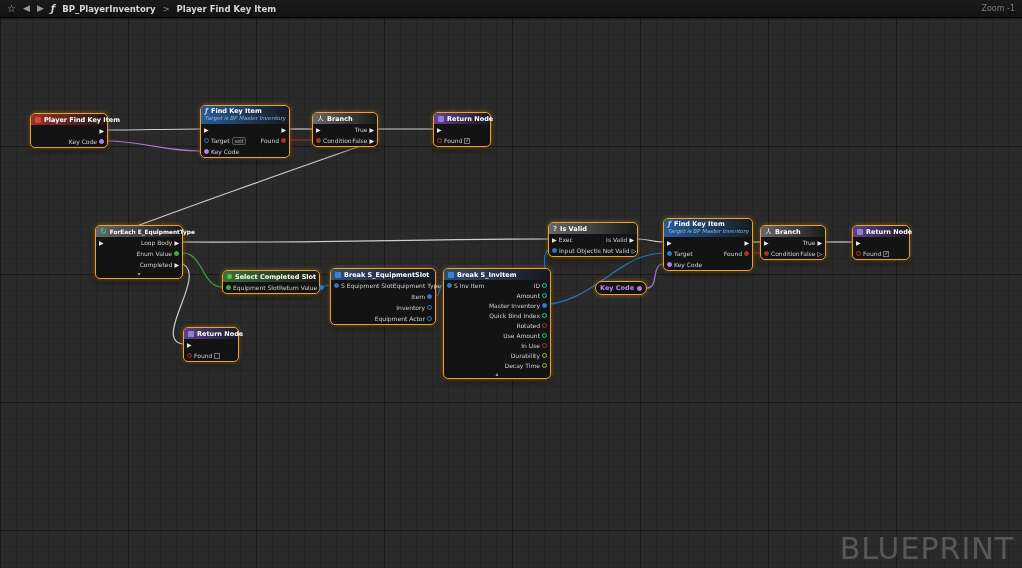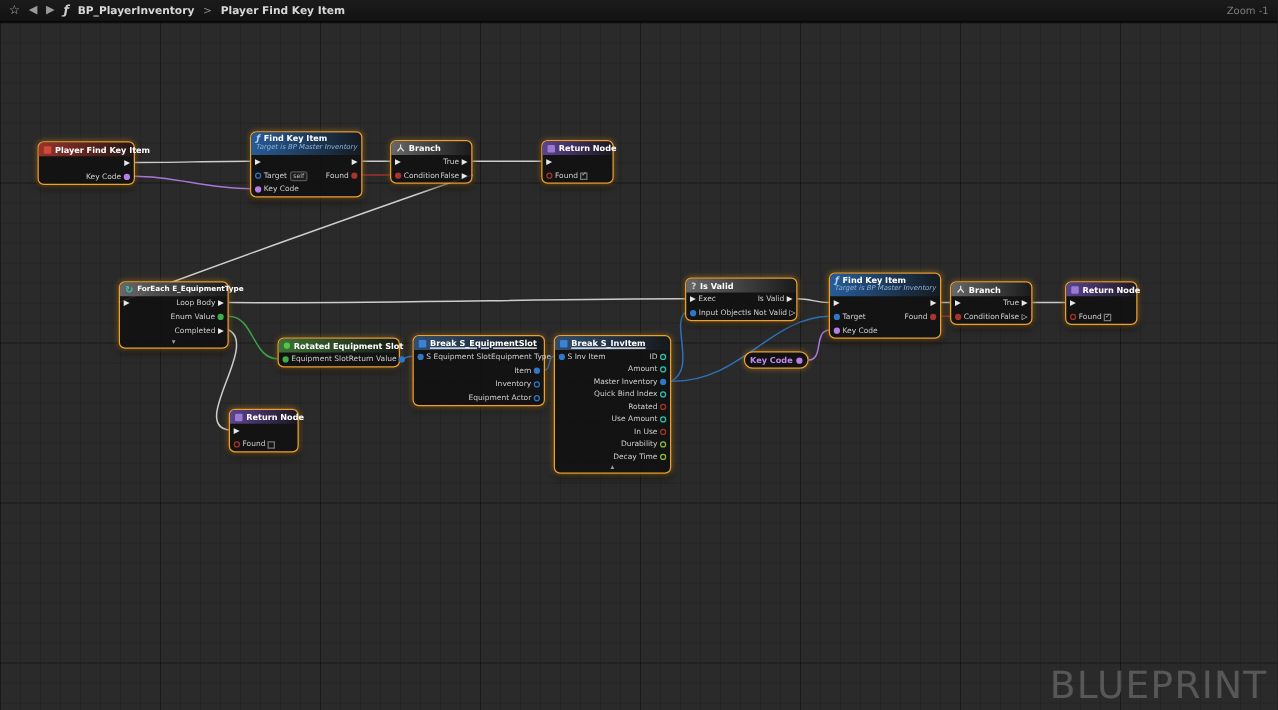--- a/index.html
+++ b/index.html
@@ -47,21 +47,21 @@
   .nhead { display:flex; align-items:center; gap:3px; padding:0 4px; height:11px;
            border-radius:4px 4px 0 0; color:#fff; }
   .nhead2 { padding:1px 4px 0; height:18px; border-radius:4px 4px 0 0; color:#fff; }
   .hrow { display:flex; align-items:center; gap:3px; }
   .ntitle { font-size:6.5px; font-weight:bold; white-space:nowrap; }
   .nsub { font-size:5.5px; font-style:italic; color:#8fb3d9; white-space:nowrap; }
   .hdr-blue   { background:linear-gradient(90deg,rgba(40,96,160,0.95),rgba(40,96,160,0.10)); }
   .hdr-grey   { background:linear-gradient(90deg,rgba(118,118,118,0.85),rgba(118,118,118,0.08)); }
   .hdr-red    { background:linear-gradient(90deg,rgba(160,52,44,0.95),rgba(160,52,44,0.10)); }
   .hdr-purple { background:linear-gradient(90deg,rgba(96,70,150,0.95),rgba(96,70,150,0.10)); }
-  .hdr-navy   { background:linear-gradient(90deg,rgba(52,84,120,0.92),rgba(52,84,120,0.08));text-decoration:underline; }
+  .hdr-navy   { background:linear-gradient(90deg,rgba(52,84,120,0.92),rgba(52,84,120,0.08)); }
   .hdr-green  { background:linear-gradient(90deg,rgba(66,122,56,0.92),rgba(66,122,56,0.08)); }
 
   .row { display:flex; justify-content:space-between; align-items:center;
          height:11px; padding:0 3px; }
   .compact .row { height:10px; }
   .lp,.rp { display:flex; align-items:center; gap:2px; }
   .plabel { font-size:6px; color:#cfcfcf; white-space:nowrap; }
   .pin { display:inline-block; width:5px; height:5px; border-radius:50%;
          border:1px solid currentColor; flex:0 0 auto; }
   .pin.f { background:currentColor; }
@@ -270,21 +270,21 @@
         </div>
       </div>
     <div class="caret caret-down"></div>
   </div>
 
   <div class="node" style="left:222px;top:252px;width:98px">
     <div class="nhead hdr-green">
       <span class="hicon">
           <span class="dot-green"></span>
         </span>
-      <span class="ntitle">Rotated Equipment Slot</span>
+      <span class="ntitle">Select Completed Slot</span>
     </div>
     <div class="row">
       <div class="lp">
           <span class="pin f c-enum"></span>
           <span class="plabel">Equipment Slot</span>
         </div>
       <div class="rp">
           <span class="plabel">Return Value</span>
           <span class="pin f c-obj"></span>
         </div>
@@ -324,21 +324,21 @@
       </div>
     <div class="row">
         <div class="lp"></div>
       <div class="rp">
           <span class="plabel">Equipment Actor</span>
           <span class="pin c-obj"></span>
         </div>
       </div>
   </div>
 
-  <div class="node compact" style="left:443px;top:250px;width:94px;padding-bottom:1px">
+  <div class="node compact" style="left:443px;top:250px;width:108px;padding-bottom:1px">
     <div class="nhead hdr-navy">
       <span class="hicon">
           <span class="sq sq-blue"></span>
         </span>
       <span class="ntitle">Break S_InvItem</span>
     </div>
     <div class="row">
       <div class="lp">
           <span class="pin f c-obj"></span>
           <span class="plabel">S Inv Item</span>

